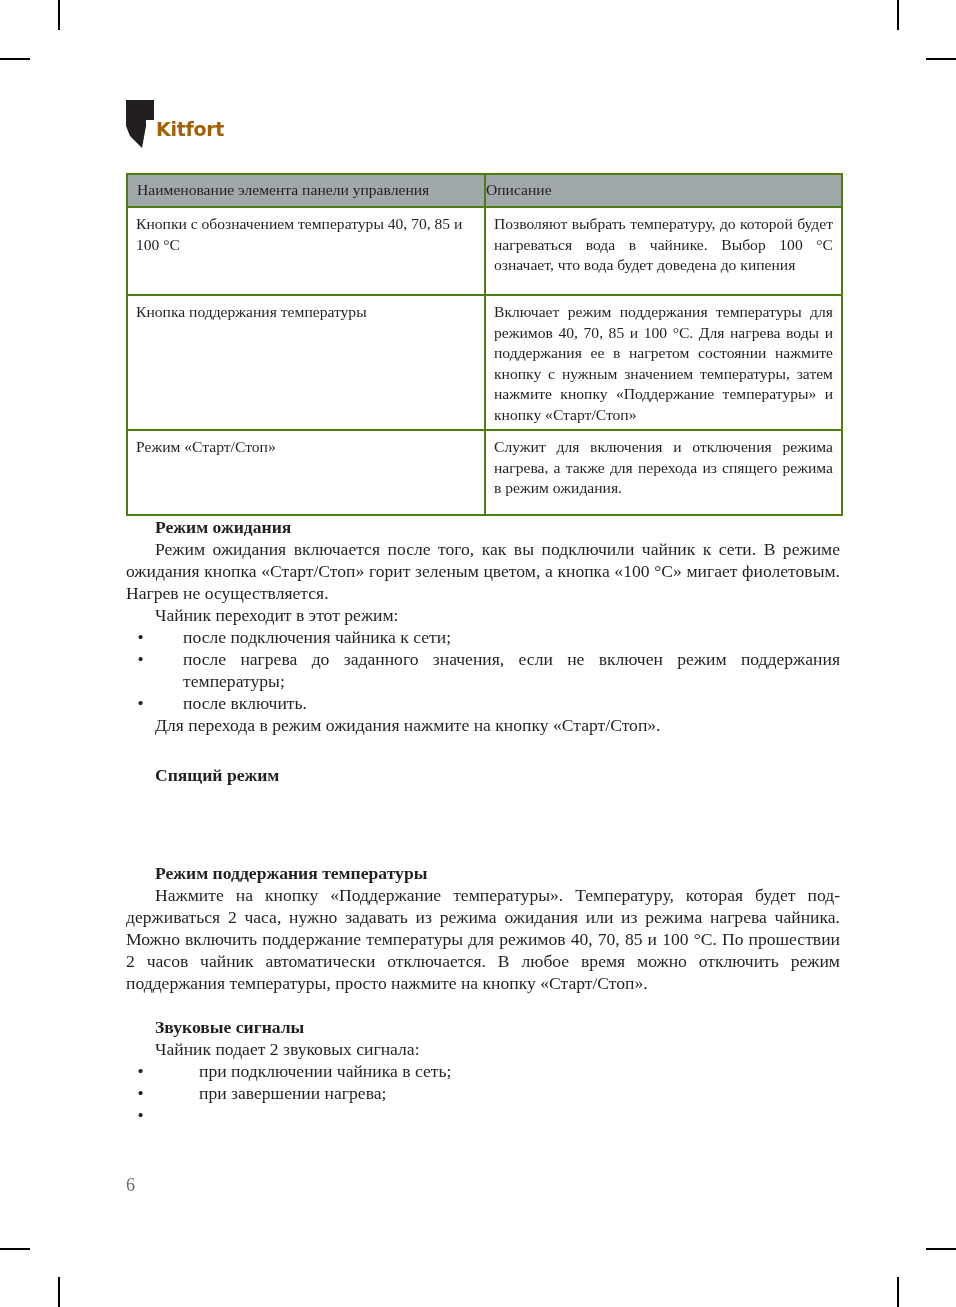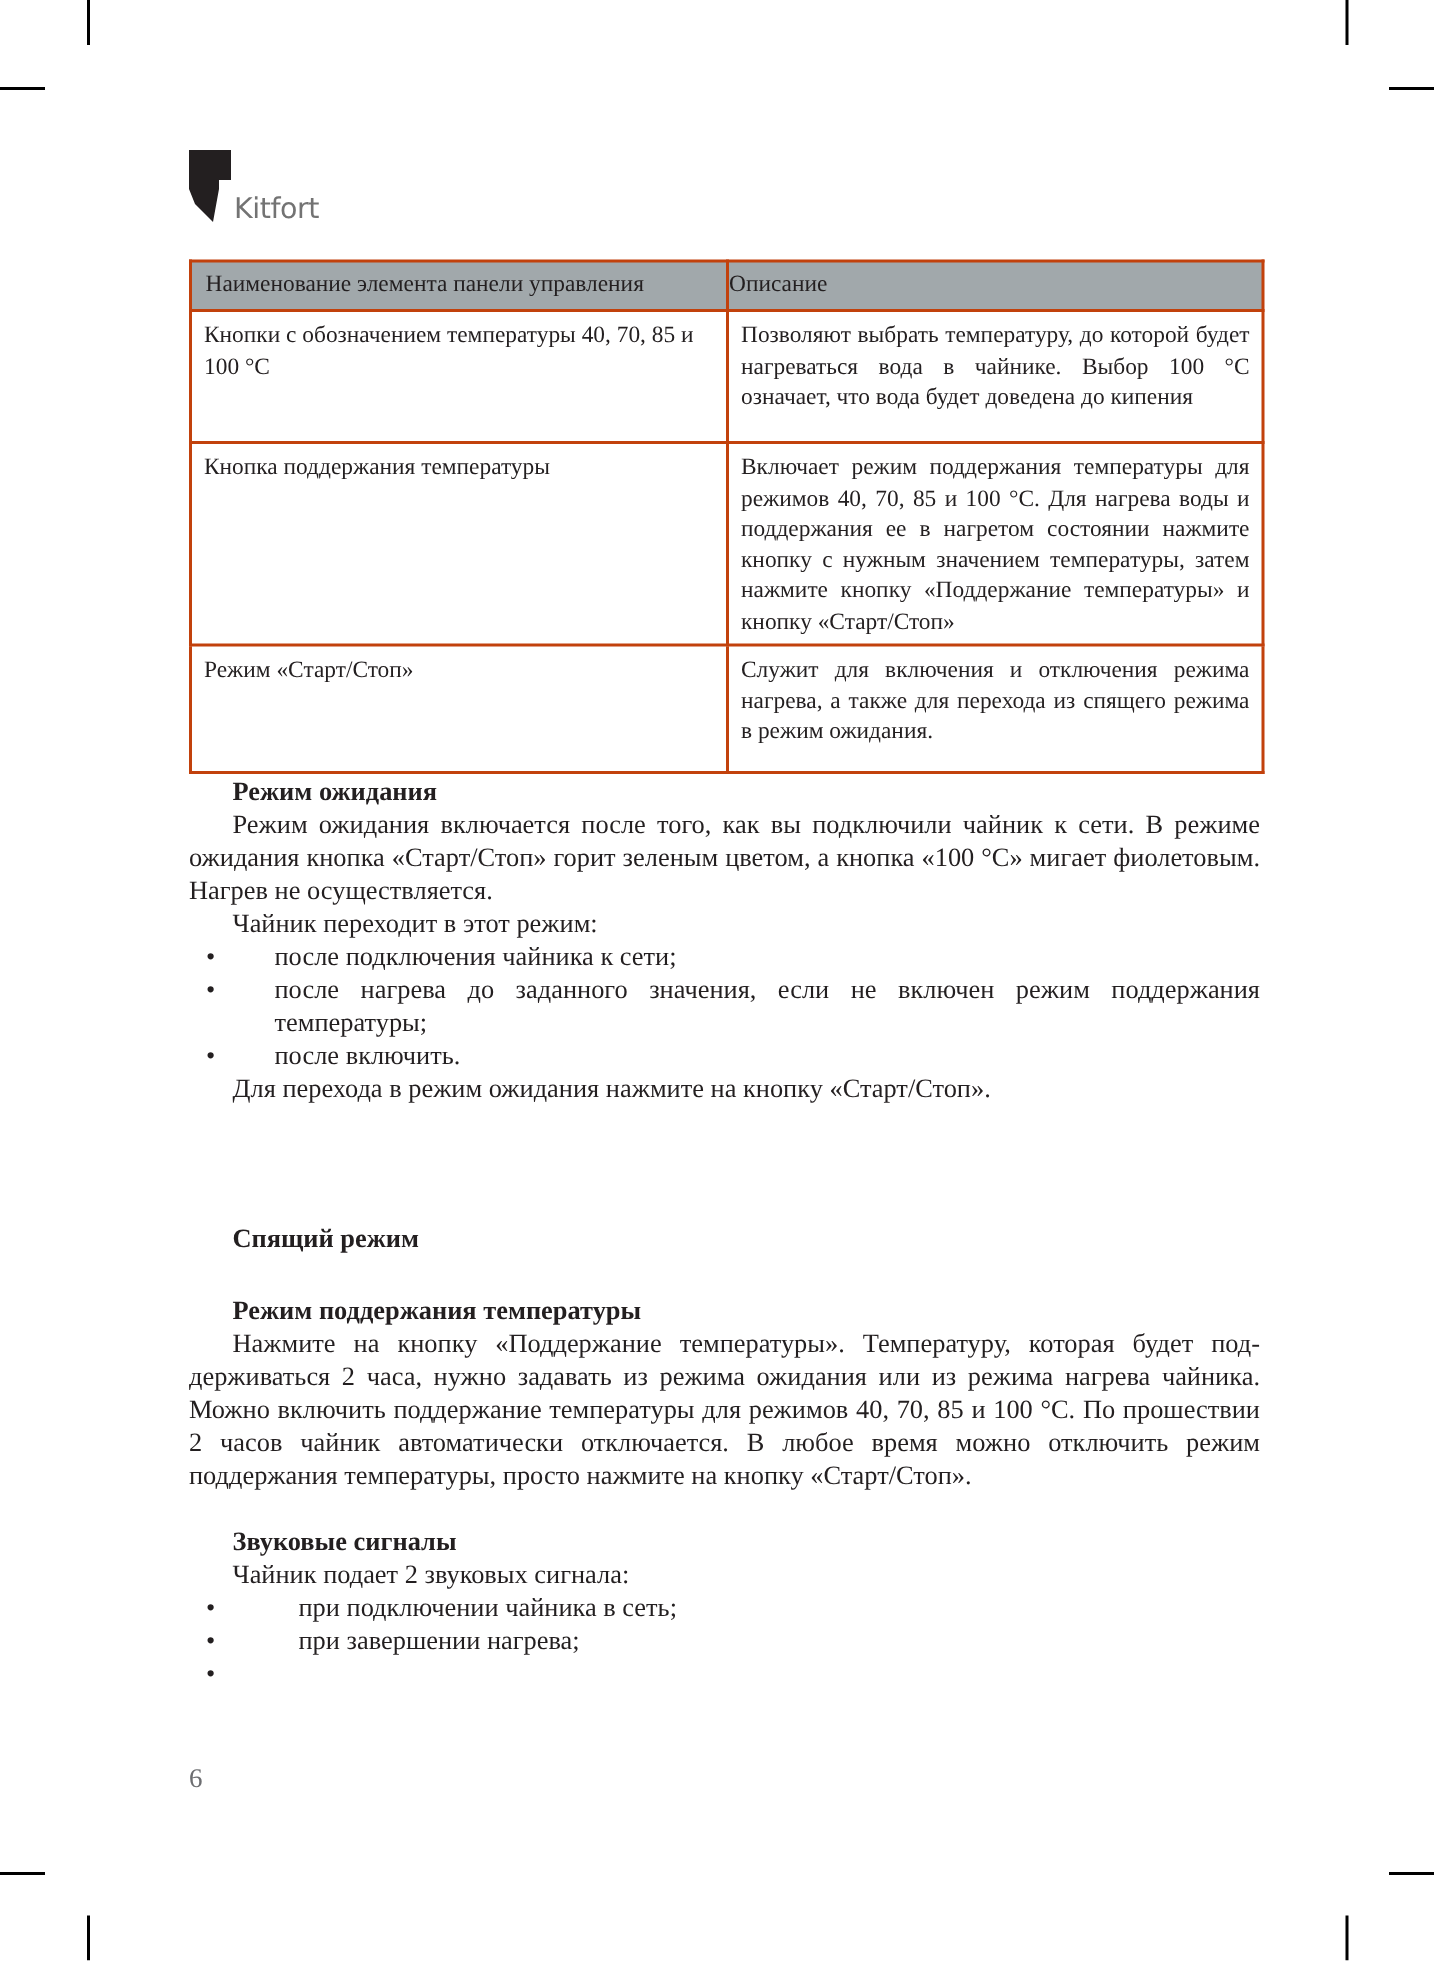--- a/index.html
+++ b/index.html
@@ -1,24 +1,24 @@
 <!DOCTYPE html>
 <html><head>
 <meta charset="utf-8">
 <style>
   html, body { margin:0; padding:0; background:#ffffff; }
   body { width:956px; height:1307px; position:relative; overflow:hidden;
          font-family:"Liberation Serif", "DejaVu Serif", serif; color:#231f20; }
   .crop { position:absolute; background:#000; }
   .logo { position:absolute; left:126px; top:100px; width:100px; height:50px; }
-  .logo-text { position:absolute; left:156px; top:128px; font-family:"DejaVu Sans", sans-serif;
-               font-weight:normal; font-size:19px; letter-spacing:-0.3px; color:#737373; }
+  .logo-text { position:absolute; left:156px; top:118px; font-family:"DejaVu Sans", sans-serif;
+               font-weight:bold; font-size:19px; letter-spacing:-0.3px; color:#a16207; }
   table.ctrl { position:absolute; left:126px; top:173px; width:715px; border-collapse:collapse;
                font-size:15.6px; line-height:20.5px; table-layout:fixed; }
-  table.ctrl th, table.ctrl td { border:2px solid #c2410c; vertical-align:top; padding:0; }
+  table.ctrl th, table.ctrl td { border:2px solid #4d7c0f; vertical-align:top; padding:0; }
   table.ctrl th { background:#a1a8ab; font-weight:normal; height:31px; vertical-align:middle; }
   table.ctrl th.c1 { text-align:left; padding-left:9px; }
   table.ctrl th.c2 { text-align:left; }
   table.ctrl td { padding:6px 8px 4px 8px; }
   table.ctrl td.d { text-align:justify; }
   .r1 td { height:76px;margin-top:41px; } .r2 td { height:118px; } .r3 td { height:73px; }
   .body-text { position:absolute; left:126px; width:714px; font-size:17.6px; line-height:22px; text-align:justify; }
   .h { font-weight:bold; padding-left:29px; }
   .p { text-indent:29px; }
   .p0 { padding-left:29px; }
@@ -75,21 +75,21 @@
 <div class="body-text" style="top:516px;">
   <div class="h">Режим ожидания</div>
   <div class="p">Режим ожидания включается после того, как вы подключили чайник к сети. В режиме ожидания кнопка «Старт/Стоп» горит зеленым цветом, а кнопка «100 °С» мигает фиолетовым. Нагрев не осуществляется.</div>
   <div class="p0">Чайник переходит в этот режим:</div>
   <div class="bl"><span class="dot">•</span><span>после подключения чайника к сети;</span></div>
   <div class="bl"><span class="dot">•</span><span>после нагрева до заданного значения, если не включен режим поддержания температуры;</span></div>
   <div class="bl"><span class="dot">•</span><span>после включить.</span></div>
   <div class="p0">Для перехода в режим ожидания нажмите на кнопку «Старт/Стоп».</div>
 </div>
 
-<div class="body-text" style="top:814px;">
+<div class="body-text" style="top:764px;">
   <div class="h">Спящий режим</div>
 </div>
 
 <div class="body-text" style="top:862px;">
   <div class="h">Режим поддержания температуры</div>
   <div class="p">Нажмите на кнопку «Поддержание температуры». Температуру, которая будет под­держиваться 2 часа, нужно задавать из режима ожидания или из режима нагрева чай­ника. Можно включить поддержание температуры для режимов 40, 70, 85 и 100 °С. По прошествии 2 часов чайник автоматически отключается. В любое время можно отклю­чить режим поддержания температуры, просто нажмите на кнопку «Старт/Стоп».</div>
 </div>
 
 <div class="body-text" style="top:1016px;">
   <div class="h">Звуковые сигналы</div>

